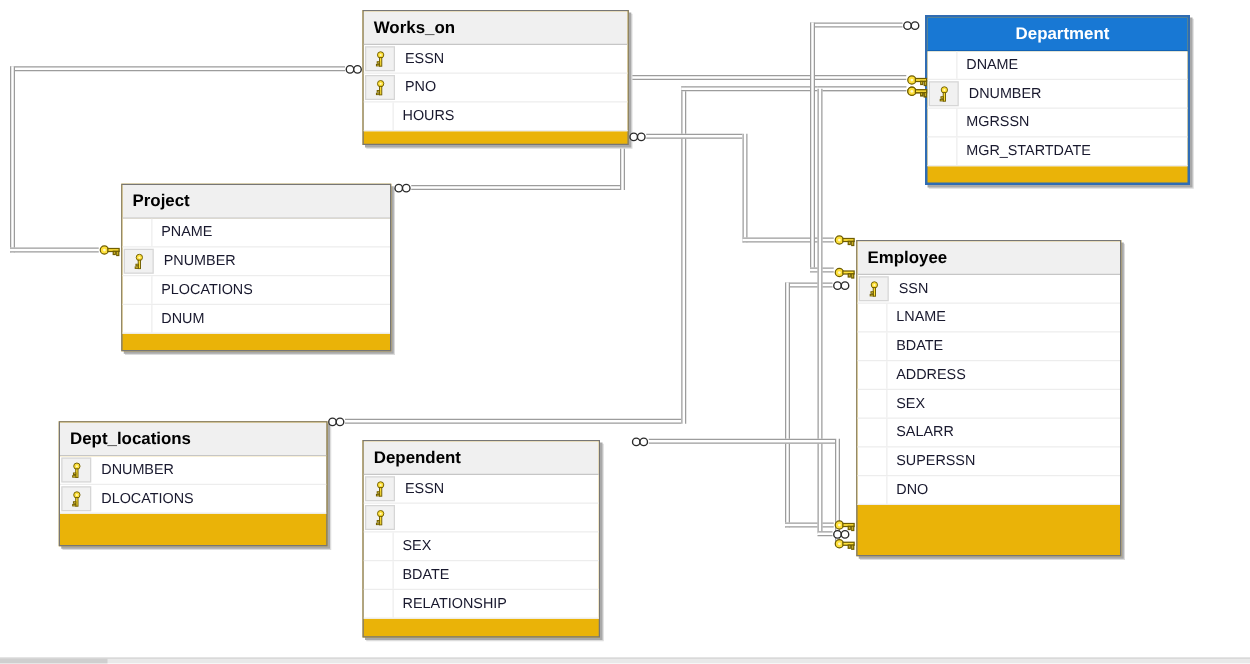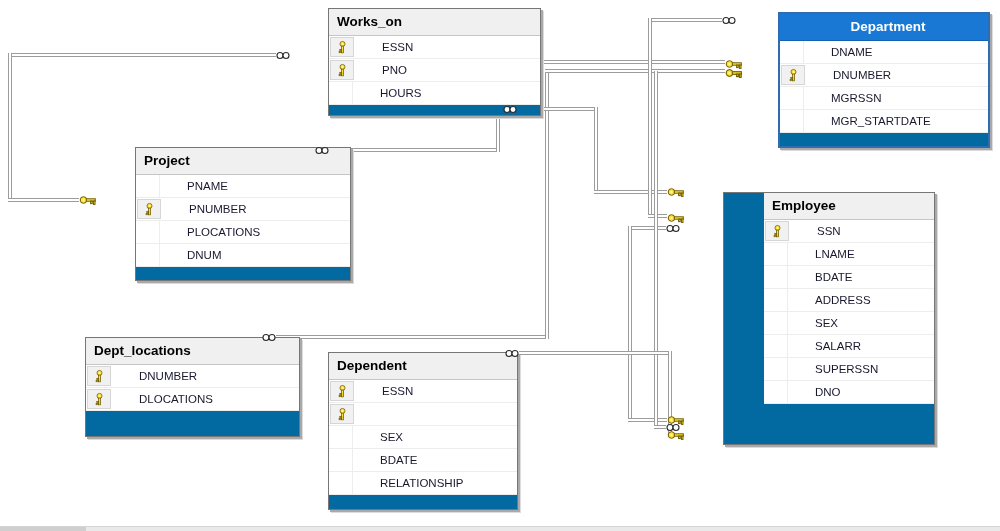--- a/index.html
+++ b/index.html
@@ -3,29 +3,29 @@
 <meta charset="utf-8">
 <style>
   html,body{margin:0;padding:0;background:#fff;}
   #canvas{position:relative;width:1000px;height:531px;background:#ffffff;overflow:hidden;
           font-family:"Liberation Sans","DejaVu Sans",sans-serif;}
   
   .seg{position:absolute;background:#fff;z-index:1;}
   .seg.h{height:2px;border-top:1px solid #9c9c9c;border-bottom:1px solid #9c9c9c;}
   .seg.v{width:2px;border-left:1px solid #9c9c9c;border-right:1px solid #9c9c9c;}
   
-  .tbl{position:absolute;z-index:2;background:#0369a1;border:1px solid #767676;
-       box-shadow:2px 2px 0 0 #a9a9a9,3px 3px 0 0 #dcdcdc;box-sizing:border-box;margin-left:38px;}
+  .tbl{position:absolute;z-index:2;background:#eab308;border:1px solid #767676;
+       box-shadow:2px 2px 0 0 #a9a9a9,3px 3px 0 0 #dcdcdc;box-sizing:border-box;}
   .tbl.selected{border:2px solid #2f6cb3;text-align:center;}
   .tbl-header{height:26px;line-height:26px;padding-left:8px;font-size:13.5px;font-weight:bold;
               color:#000;background:#f0f0f0;border-bottom:1px solid #c6c6c6;
               white-space:nowrap;overflow:hidden;}
   .tbl.selected .tbl-header{background:#1878d4;color:#fff;border-bottom:1px solid #1262b4;}
   .rows{background:#fff;}
-  .row{height:22px;display:flex;align-items:stretch;border-bottom:1px solid #ededed;gap:20px;}
+  .row{height:22px;display:flex;align-items:stretch;border-bottom:1px solid #ededed;}
   .keycell{width:24px;display:flex;align-items:center;justify-content:center;
            border-right:1px solid #ededed;box-sizing:border-box;}
   .keycell.haskey{background:#f1f1f1;border:1px solid #d6d6d6;margin:1px;}
   .collabel{font-size:11.5px;color:#19192e;display:flex;align-items:center;padding-left:7px;
             white-space:nowrap;overflow:hidden;}
   .rowkey-icon{transform:rotate(90deg);}
   
   .glyph{position:absolute;z-index:3;line-height:0;}
   
   #hscroll{position:absolute;left:0;bottom:0;width:1000px;height:4px;background:#e9e9e9;
@@ -154,21 +154,21 @@
           <div class="row">
             <div class="keycell"></div>
             <div class="collabel">PLOCATIONS</div>
           </div>
           <div class="row">
             <div class="keycell"></div>
             <div class="collabel">DNUM</div>
           </div>
         </div>
       </div>
-      <div class="tbl" style="left: 685px; top: 192px; width: 212px; height: 253px; padding-left: 40px;">
+      <div class="tbl" style="left: 685px; top: 192px; width: 212px; height: 253px;">
         <div class="tbl-header">Employee</div>
         <div class="rows">
           <div class="row">
             <div class="keycell haskey">
               <span class="rowkey-icon" style="line-height: 0;"><svg width="13" height="12" viewBox="0 0 17 12">
                   <g fill="#ffe13a" stroke="#6f5d00" stroke-width="1">
                     <circle cx="4.5" cy="6" r="3.3"></circle>
                     <rect x="7.3" y="4.8" width="9" height="2.4"></rect>
                     <rect x="11.6" y="7" width="1.6" height="2.6"></rect>
                     <rect x="14.4" y="7" width="1.6" height="3.4"></rect>

